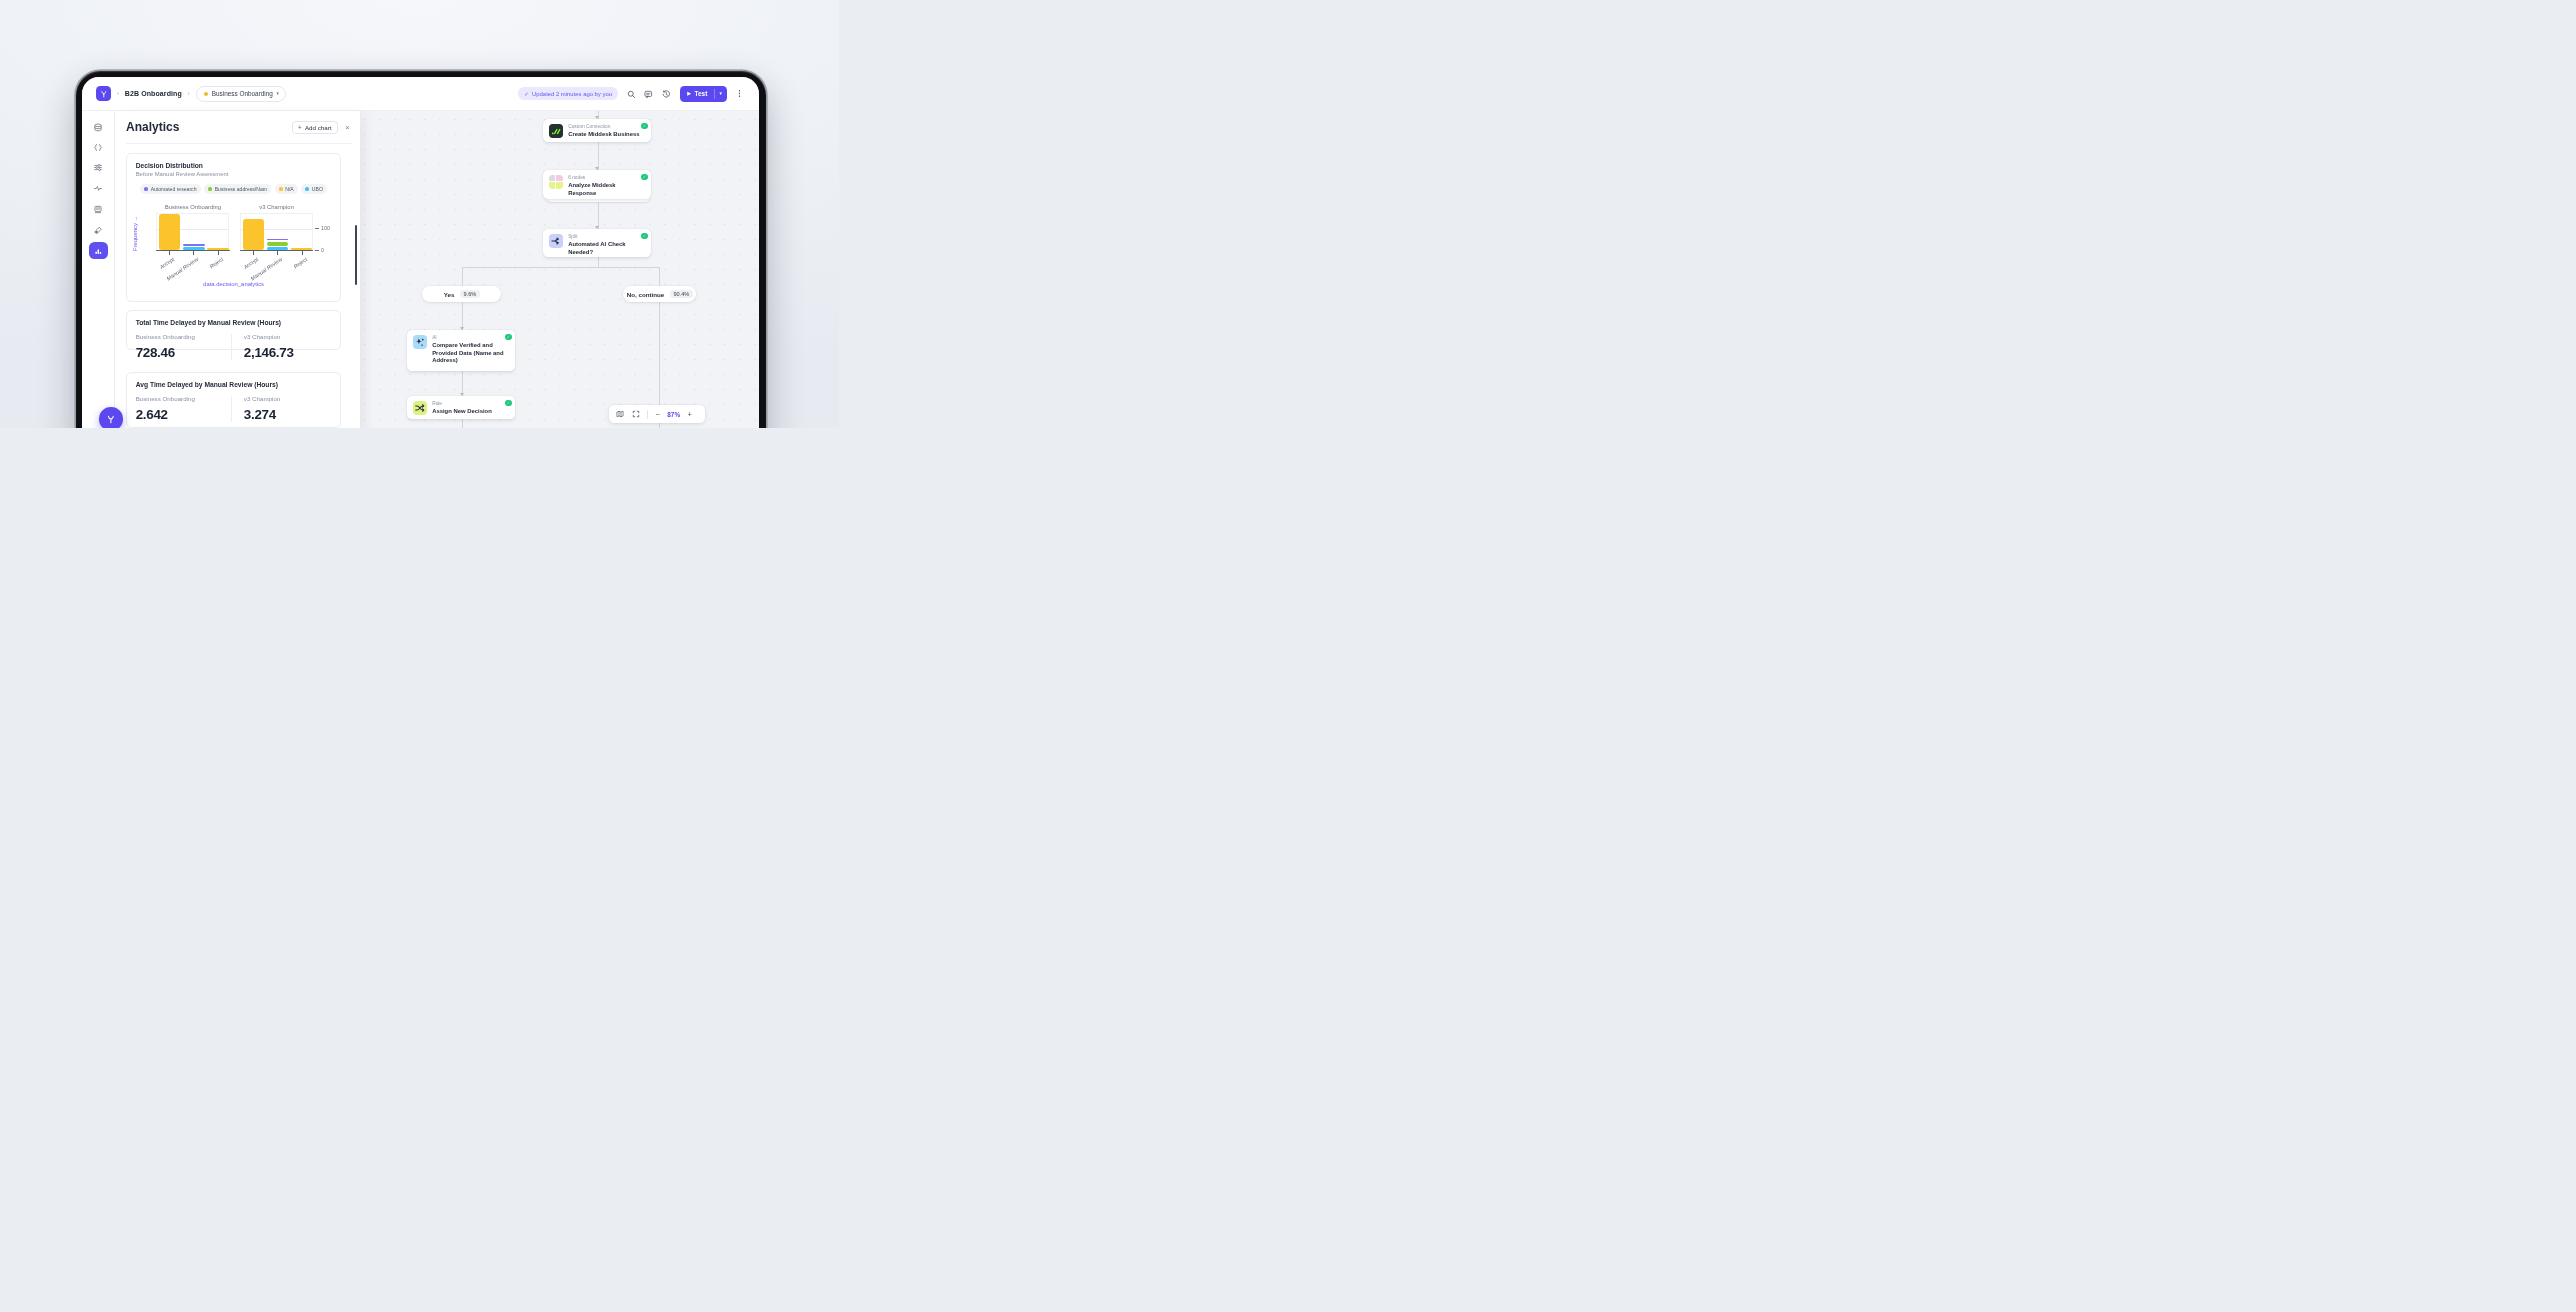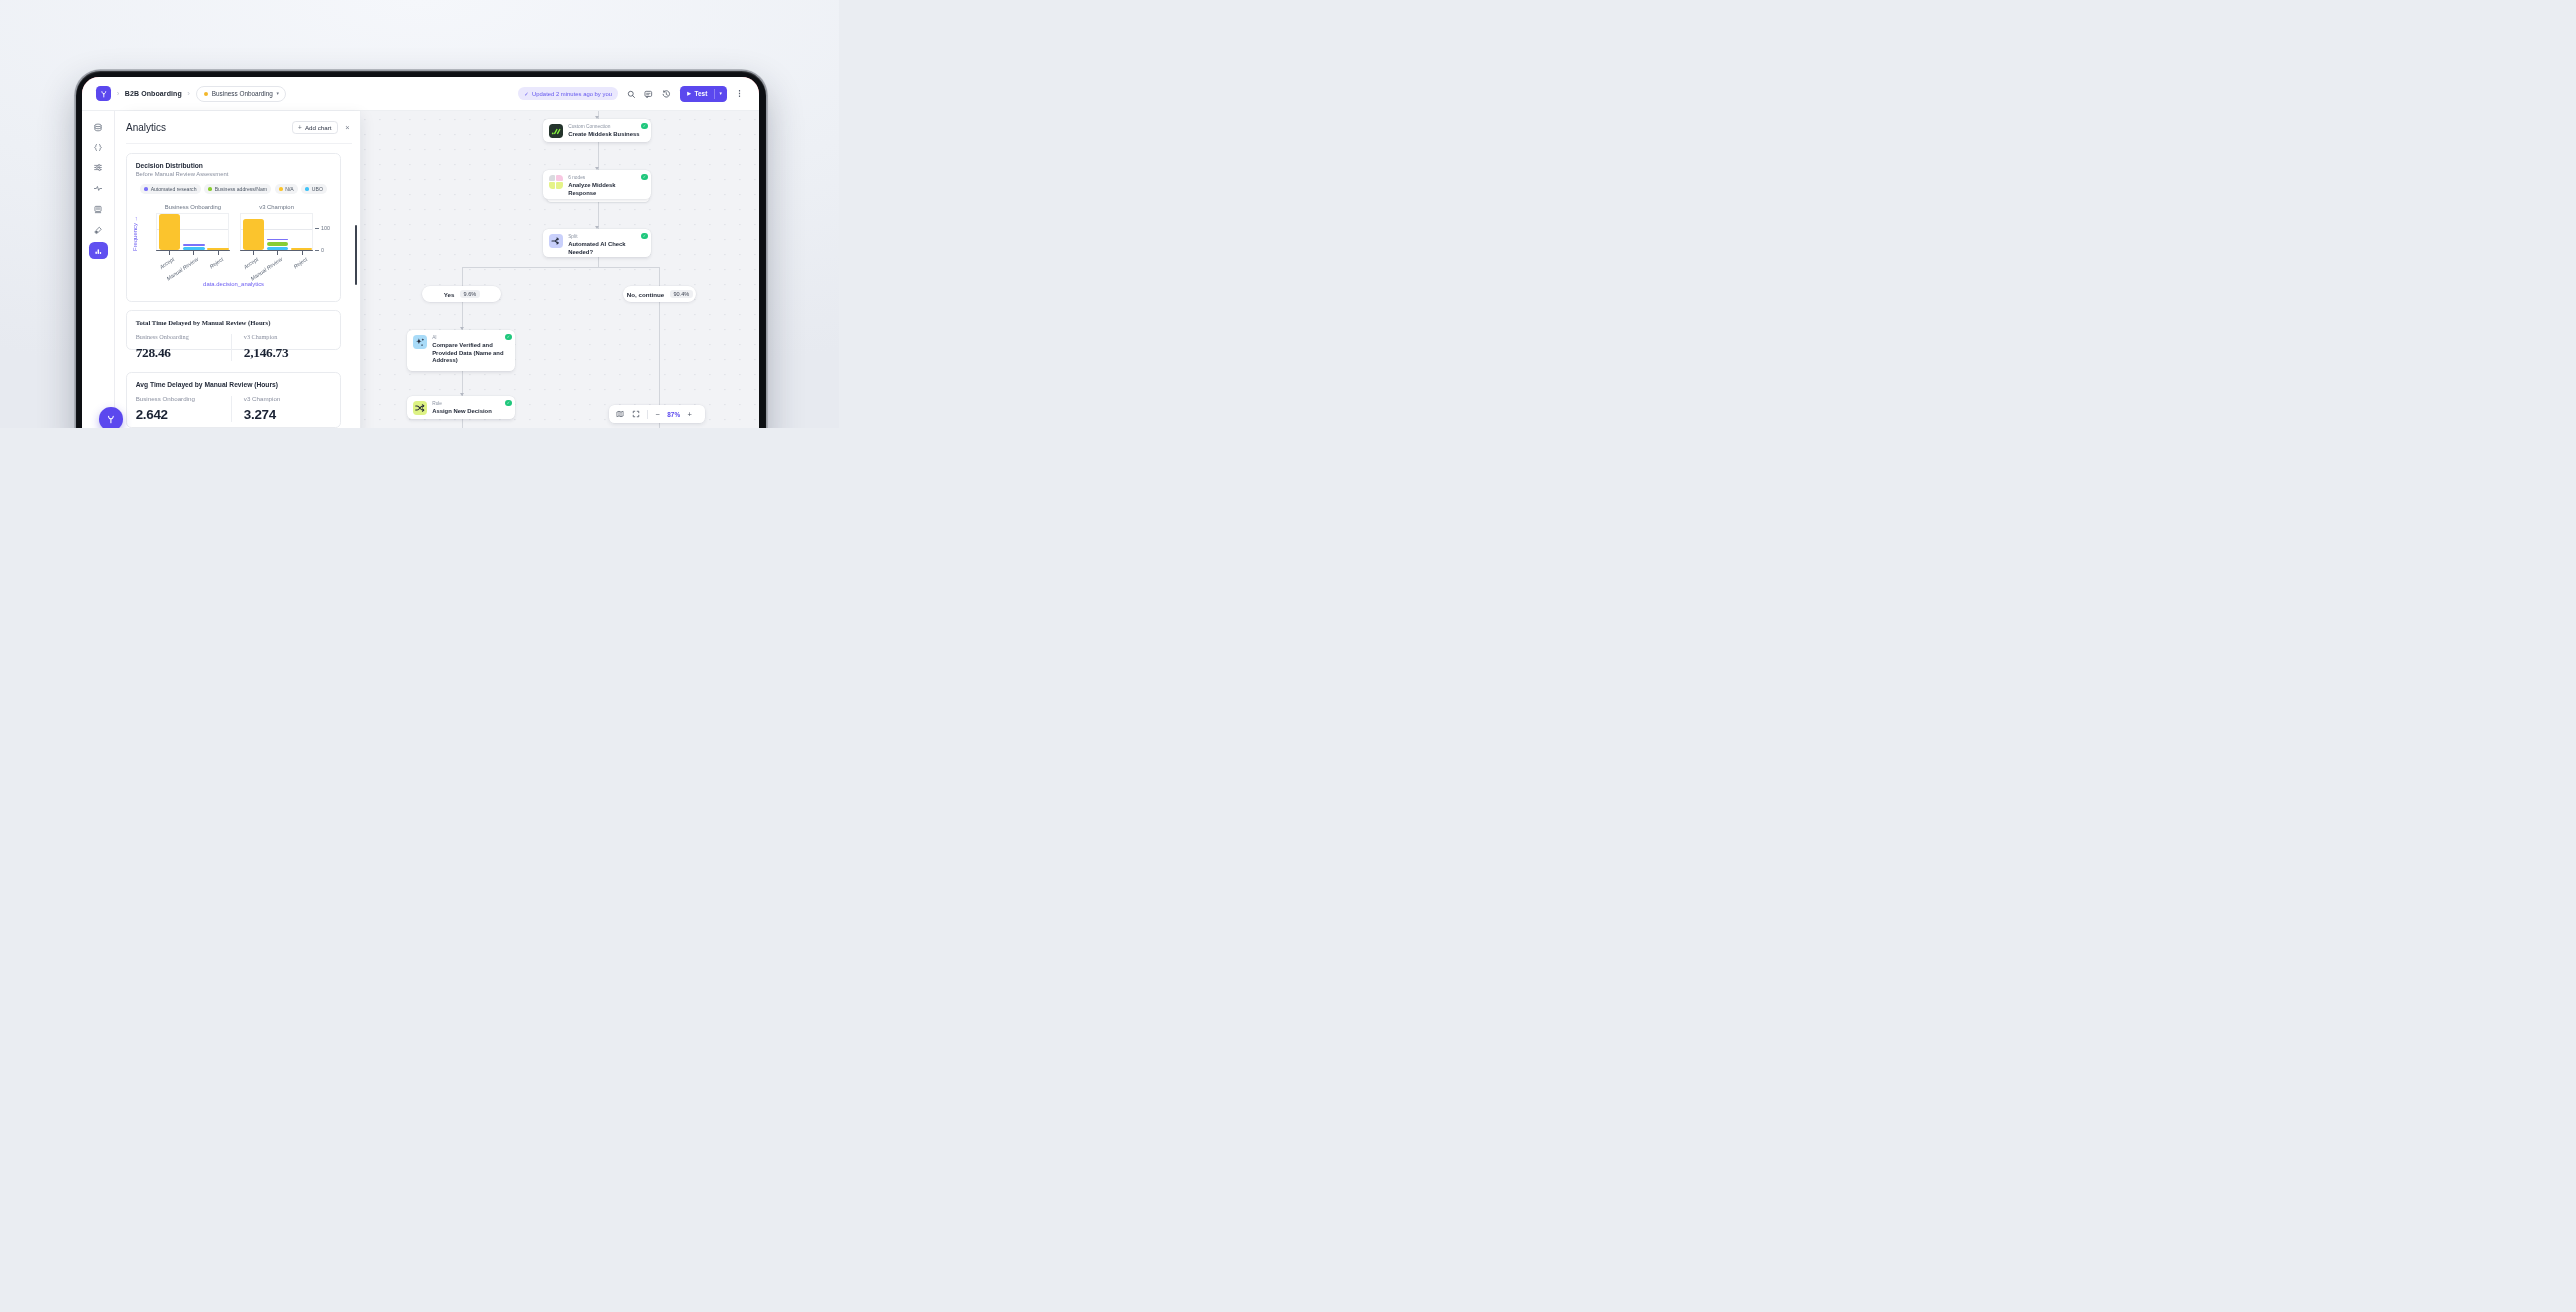--- a/index.html
+++ b/index.html
@@ -91,21 +91,21 @@
   
   .rail { position:absolute; left:0; top:0; width:33px; height:335px; background:#fff; border-right:0.5px solid #ecedf1; z-index:10; }
   .rail-ic { position:absolute; left:50%; transform:translateX(-50%); width:9px; height:9px; color:#69717f; cursor:pointer; }
   .rail-active { position:absolute; left:6.4px; width:19px; height:17px; border-radius:5.4px; background:#6050f0;
                  display:flex; align-items:center; justify-content:center; cursor:pointer; }
 
   
   .panel { position:absolute; left:33px; top:0; width:245px; height:335px; background:#fff; z-index:9;
            box-shadow: 0.5px 0 0 #e9ebef, 6.4px 0 14px -5.4px rgba(24,30,50,.10); }
   .panel-head { position:absolute; left:0; top:0; width:100%; height:32px; display:flex; align-items:center; padding:0 10.7px; }
-  .panel-title { font-size:10px; font-weight:400; color:#232a38; flex:1; }
+  .panel-title { font-size:12px; font-weight:700; color:#232a38; flex:1; }
   .addchart-btn { display:flex; align-items:center; gap:3.2px; height:12.3px; padding:0 5.4px; border:0.5px solid #e3e5ea;
                   border-radius:3.7px; font-size:6.2px; font-weight:500; color:#2a3142; background:#fff; cursor:pointer; }
   .addchart-plus { color:#5d6570; font-size:6.4px; }
   .panel-close { margin-left:7.5px; color:#7a818e; font-size:7.5px; cursor:pointer; }
   .panel-div { position:absolute; left:10.7px; right:8.6px; top:32px; height:0.5px; background:#f0f1f4; }
   .scrollthumb { position:absolute; left:240px; top:114px; width:1.9px; height:60px; border-radius:1.1px; background:#3e4450; }
 
   .card { position:absolute; left:10.7px; width:215px; background:#fff; border:0.5px solid #e9ebef; border-radius:5.4px; }
   .card-title { font-size:6.7px; font-weight:700; color:#242b3a; }
   .card-sub { font-size:5.9px; color:#8a90a0; margin-top:2.1px; }
@@ -415,21 +415,21 @@
         </div>
         <div id="yticks">
                 <div class="ytick-dash" style="left: 188px; top: 74px;"></div>
                 <div class="ytick-lab" style="left: 194px; top: 71px;">100</div>
                 <div class="ytick-dash" style="left: 188px; top: 96px;"></div>
                 <div class="ytick-lab" style="left: 194px; top: 93px;">0</div>
               </div>
         <div class="chart-cap">data.decision_analytics</div>
       </div>
 
-      <div class="card" style="top:199px; height:40px; padding:7.5px 8.6px;font-family:Liberation Serif, serif;">
+      <div class="card" style="top:199px; height:40px; padding:7.5px 8.6px;">
         <div class="card-title">Total Time Delayed by Manual Review (Hours)</div>
         <div class="stat-body">
           <div class="stat-col">
             <div class="stat-label">Business Onboarding</div>
             <div class="stat-value">728.46</div>
           </div>
           <div class="stat-div"></div>
           <div class="stat-col right">
             <div class="stat-label">v3 Champion</div>
             <div class="stat-value">2,146.73</div>

